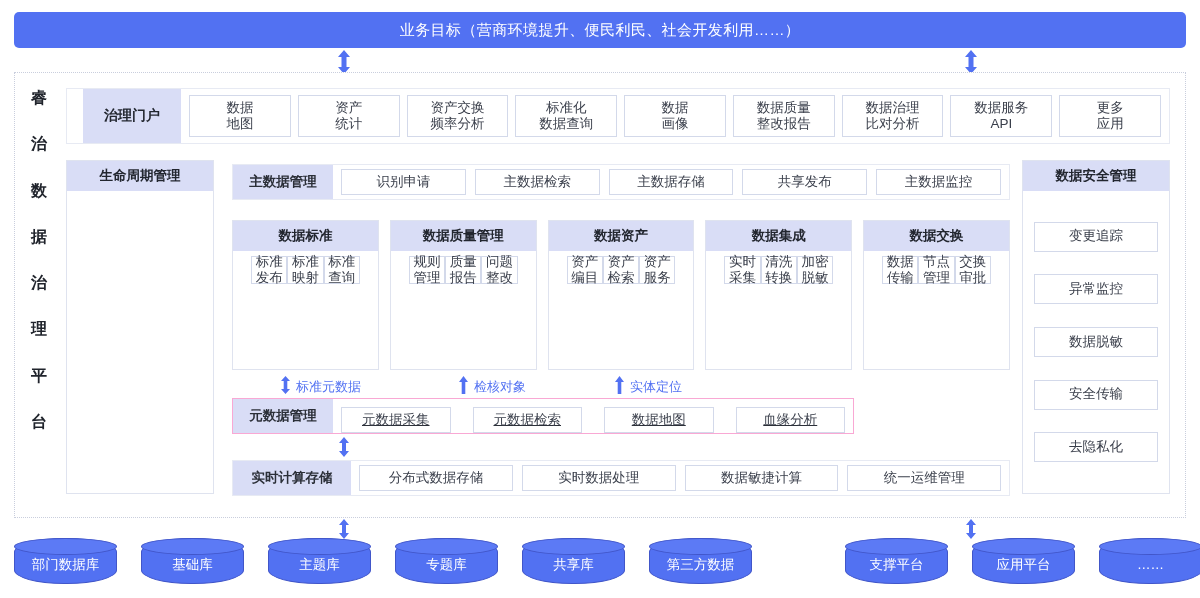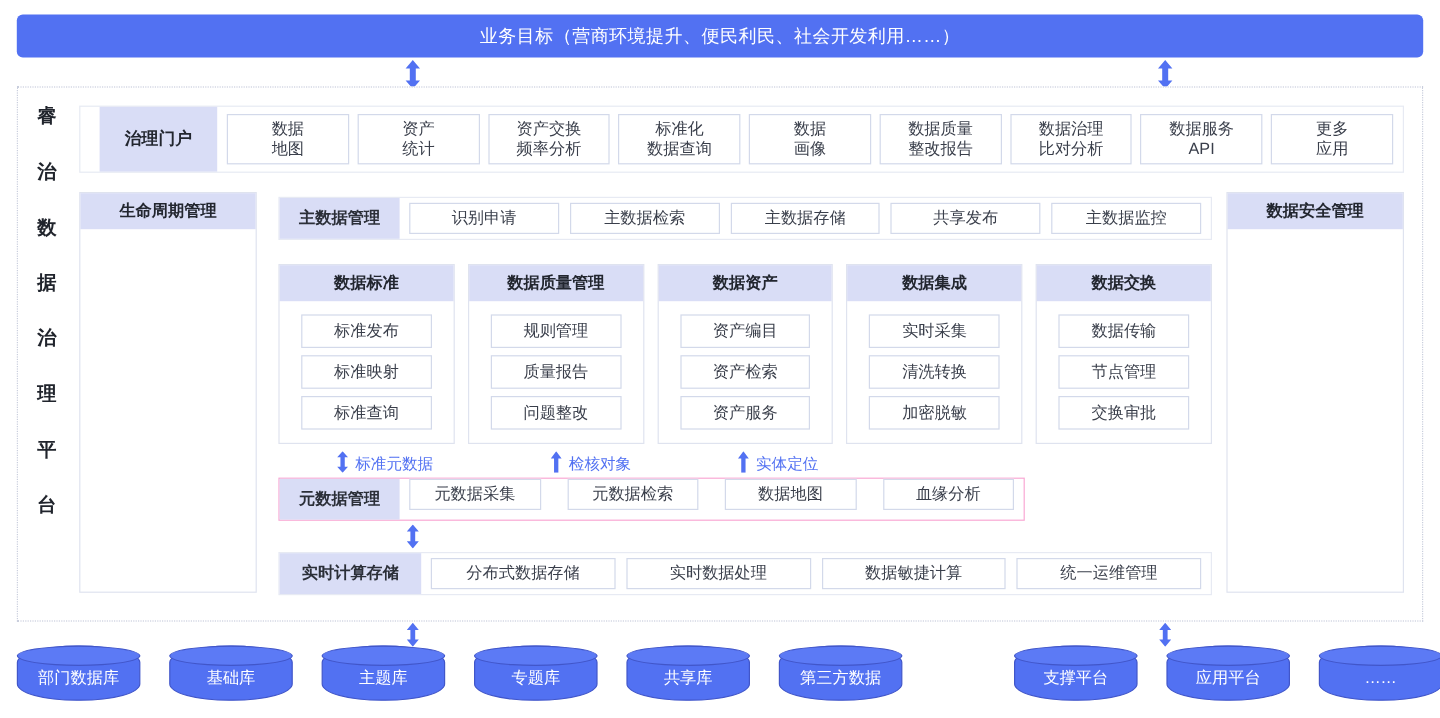--- a/index.html
+++ b/index.html
@@ -137,21 +137,21 @@
   .domains {
     position: absolute; left: 232px; top: 220px;
     width: 778px; height: 150px;
     display: flex; gap: 11px;
   }
   .domains .panel {
     flex: 1 1 0; display: flex; flex-direction: column;
   }
   .domains .panel-head { height: 30px; }
   .domains .body {
-    flex: 1 1 auto; display: flex; flex-direction: column;
+    flex: 1 1 auto; display: flex; flex-direction: row;
     justify-content: space-evenly; padding: 5px 18px;
   }
   .domains .cell { height: 28px; }
 
   
   .arrow-labels { position: absolute; left: 232px; top: 376px; width: 778px; height: 22px; }
   .arrow-label {
     position: absolute; display: flex; align-items: center; gap: 5px;
     font-size: 13px; color: #5271f2;
   }
@@ -162,22 +162,22 @@
     width: 622px; height: 36px;
     display: flex; align-items: stretch;
     border: 1px solid #f9a8d4; background: #fff;
   }
   .metadata .row-head {
     width: 100px; flex: 0 0 100px;
     background: #d9ddf6; font-weight: bold; font-size: 13.5px;
     display: flex; align-items: center; justify-content: center;
   }
   .metadata .row-items {
-    flex: 1 1 auto; display: flex; align-items: flex-start;
-    gap: 22px; padding: 0 8px;
+    flex: 1 1 auto; display: flex; align-items: flex-end;
+    gap: 22px; padding: 0 8px; text-decoration: underline;
   }
   .metadata .row-items .cell { flex: 1 1 0; height: 26px; }
 
   
   .realtime {
     position: absolute; left: 232px; top: 460px;
     width: 778px; height: 36px;
     display: flex; align-items: stretch;
     border: 1px solid #e7eaf3; background: #fff;
   }
@@ -258,20 +258,27 @@
     <div class="cell">更多<br>应用</div>
   </div>
 </div>
 
 <div class="panel lifecycle">
   <div class="panel-head">生命周期管理</div>
 </div>
 
 <div class="panel security">
   <div class="panel-head">数据安全管理</div>
+  <div class="body">
+    <div class="cell">变更追踪</div>
+    <div class="cell">异常监控</div>
+    <div class="cell">数据脱敏</div>
+    <div class="cell">安全传输</div>
+    <div class="cell">去隐私化</div>
+  </div>
 </div>
 
 <div class="masterdata">
   <div class="row-head">主数据管理</div>
   <div class="row-items">
     <div class="cell">识别申请</div>
     <div class="cell">主数据检索</div>
     <div class="cell">主数据存储</div>
     <div class="cell">共享发布</div>
     <div class="cell">主数据监控</div>

